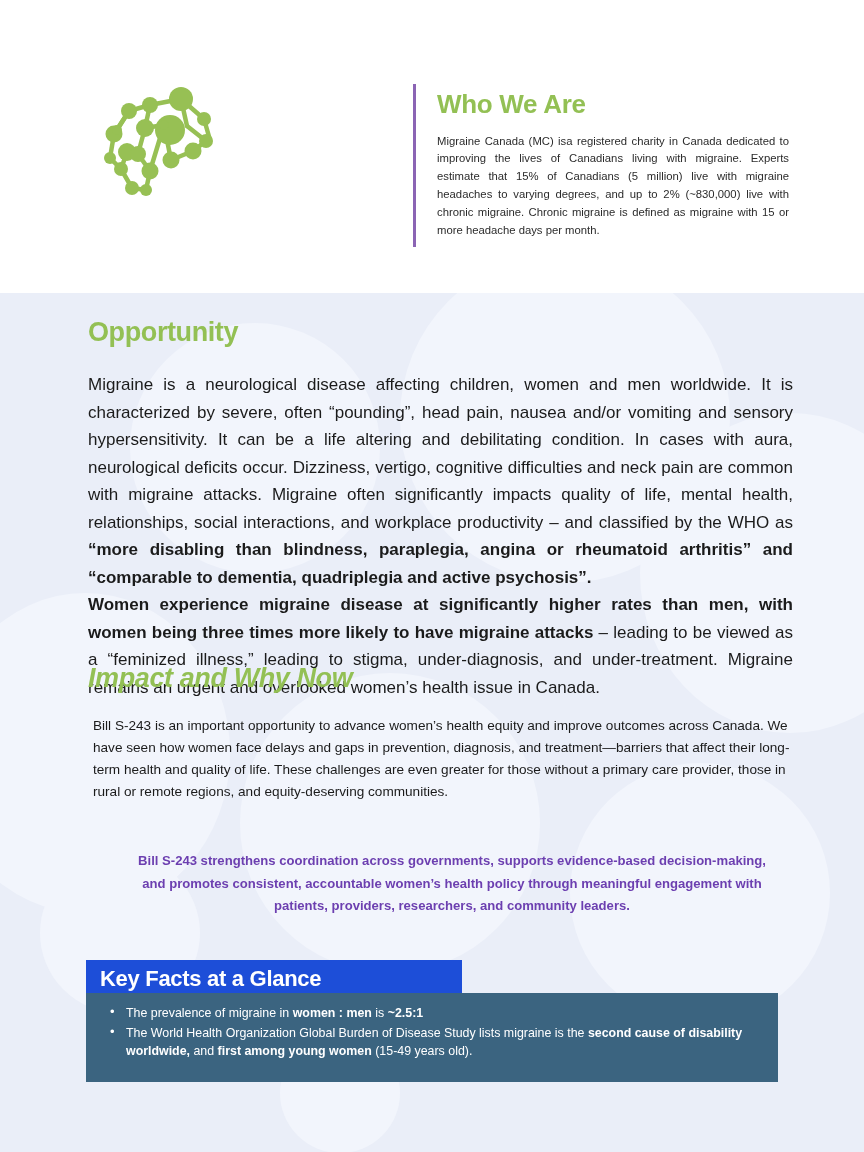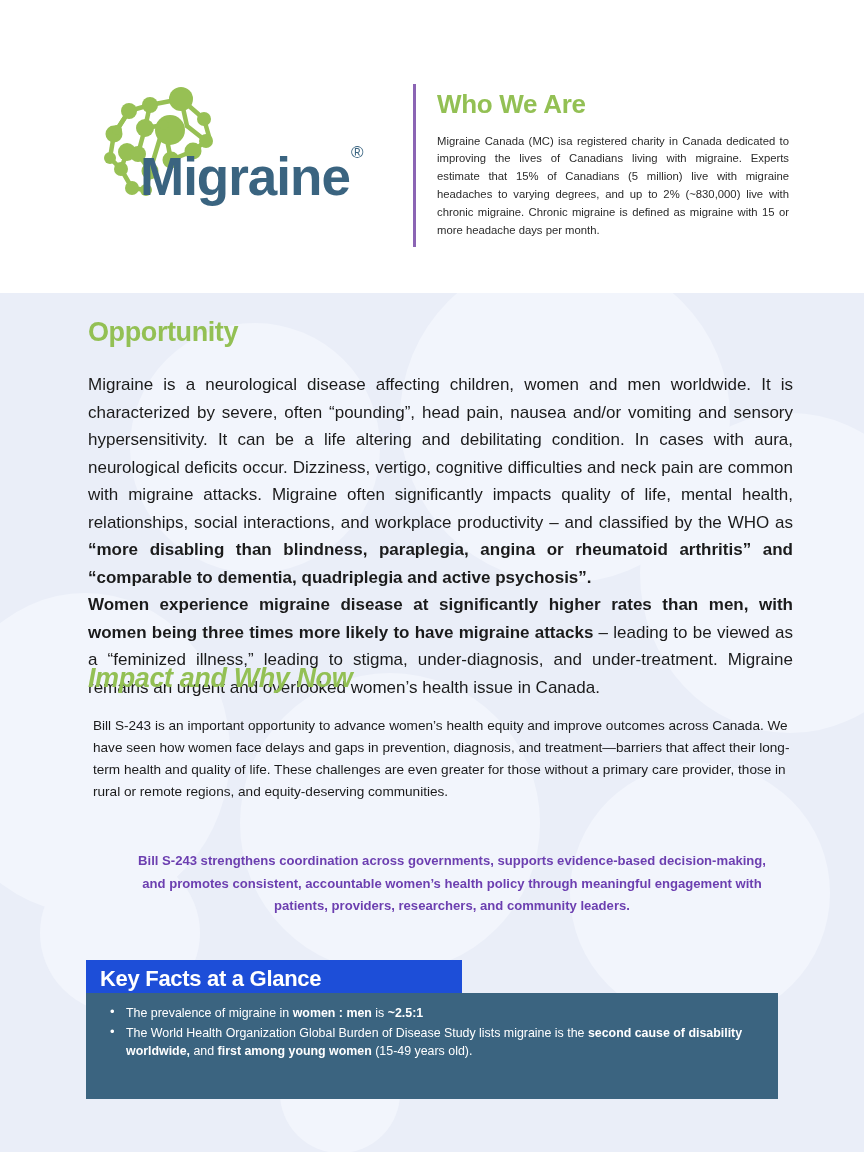--- a/index.html
+++ b/index.html
@@ -192,21 +192,21 @@
     font-size: 22px;
     font-weight: bold;
     letter-spacing: -0.3px;
     line-height: 1;
   }
   .keyfacts-box {
     position: absolute;
     left: 86px;
     top: 700px;
     width: 692px;
-    height: 106px;
+    height: 89px;
     background: #3b6480;
     padding: 12px 18px 0 18px;
     box-sizing: border-box;
   }
   .kf-list {
     margin: 0;
     padding: 0;
     list-style: none;
   }
   .kf-item {
@@ -286,21 +286,20 @@
         <circle cx="116" cy="41" r="7"></circle>
         <circle cx="29" cy="52" r="5"></circle>
         <circle cx="22" cy="80" r="6"></circle>
         <circle cx="33" cy="91" r="7"></circle>
         <circle cx="44" cy="110" r="7"></circle>
         <circle cx="58" cy="112" r="6"></circle>
         <circle cx="76" cy="47" r="5"></circle>
       </g>
     </svg>
 
-    <div class="logo-word"><span>Migraine</span><span class="logo-reg">®</span></div>
   </div>
 
   <div class="divider-v"></div>
 
   <div class="who-block">
     <h2 class="who-title">Who We Are</h2>
     <p class="who-body">Migraine Canada (MC) isa registered charity in Canada dedicated to improving the lives of Canadians living with migraine. Experts estimate that 15% of Canadians (5 million) live with migraine headaches to varying degrees, and up to 2% (~830,000) live with chronic migraine. Chronic migraine is defined as migraine with 15 or more headache days per month.</p>
   </div>
 </div>
 

